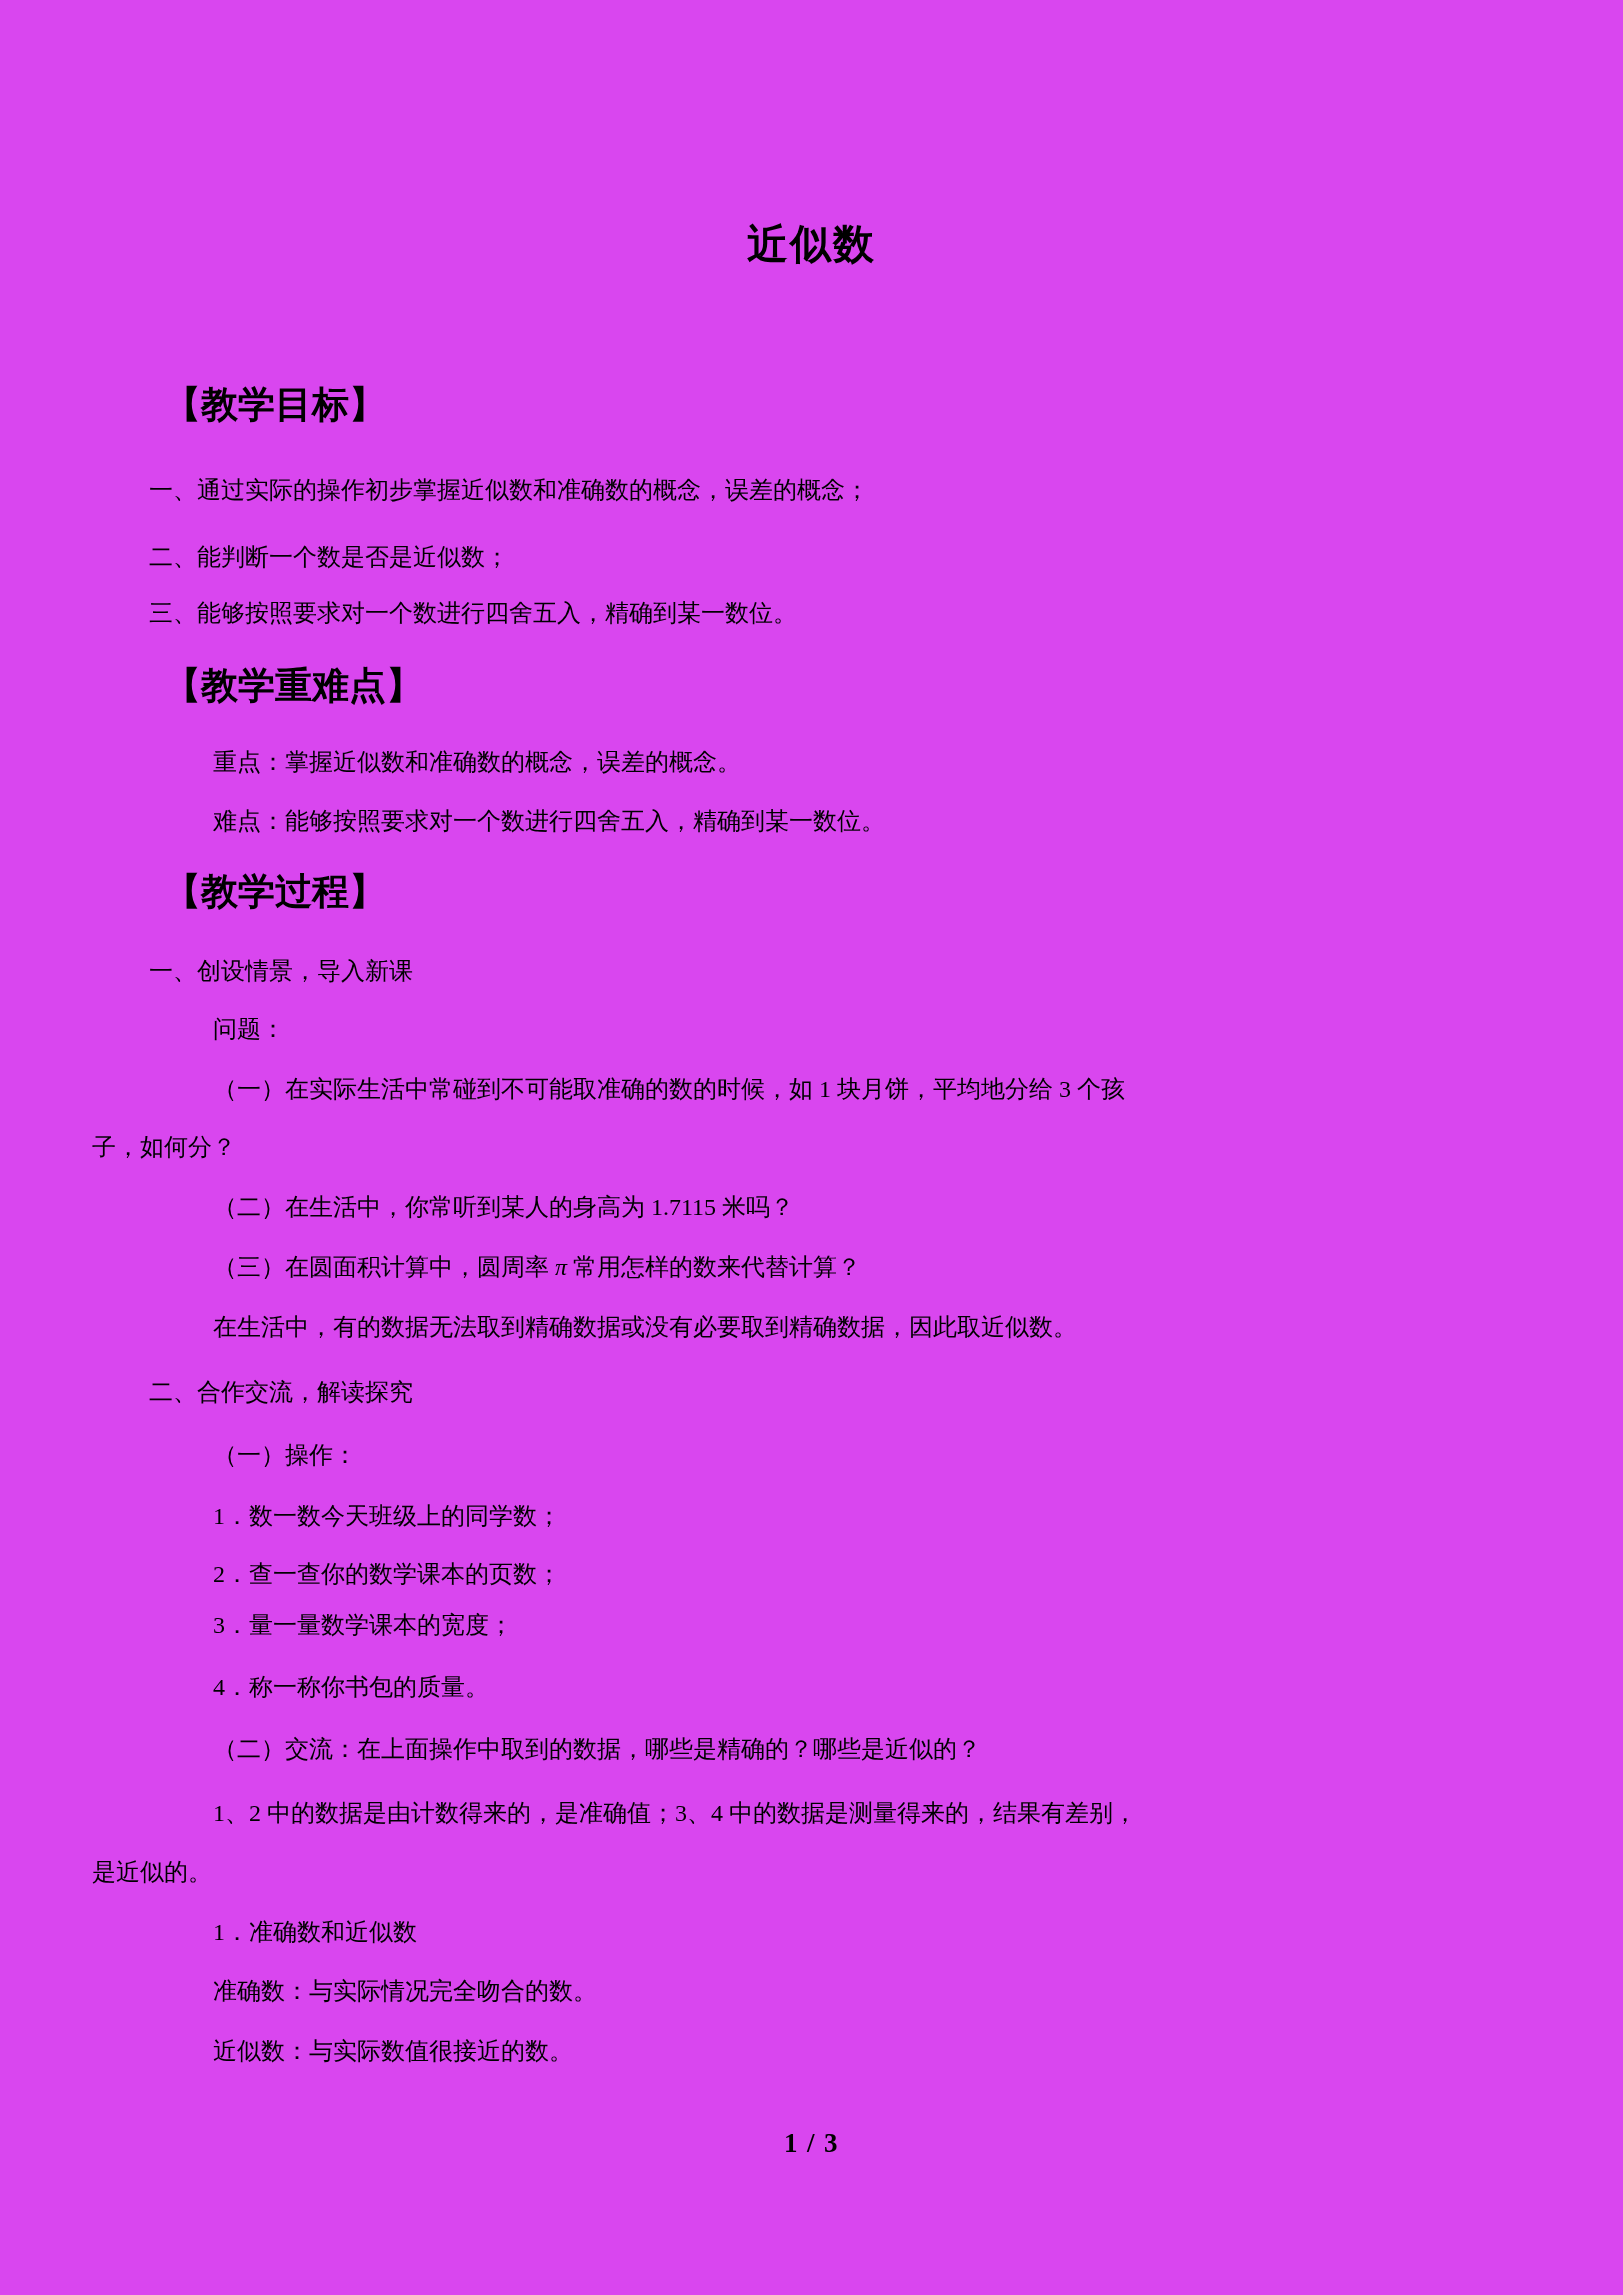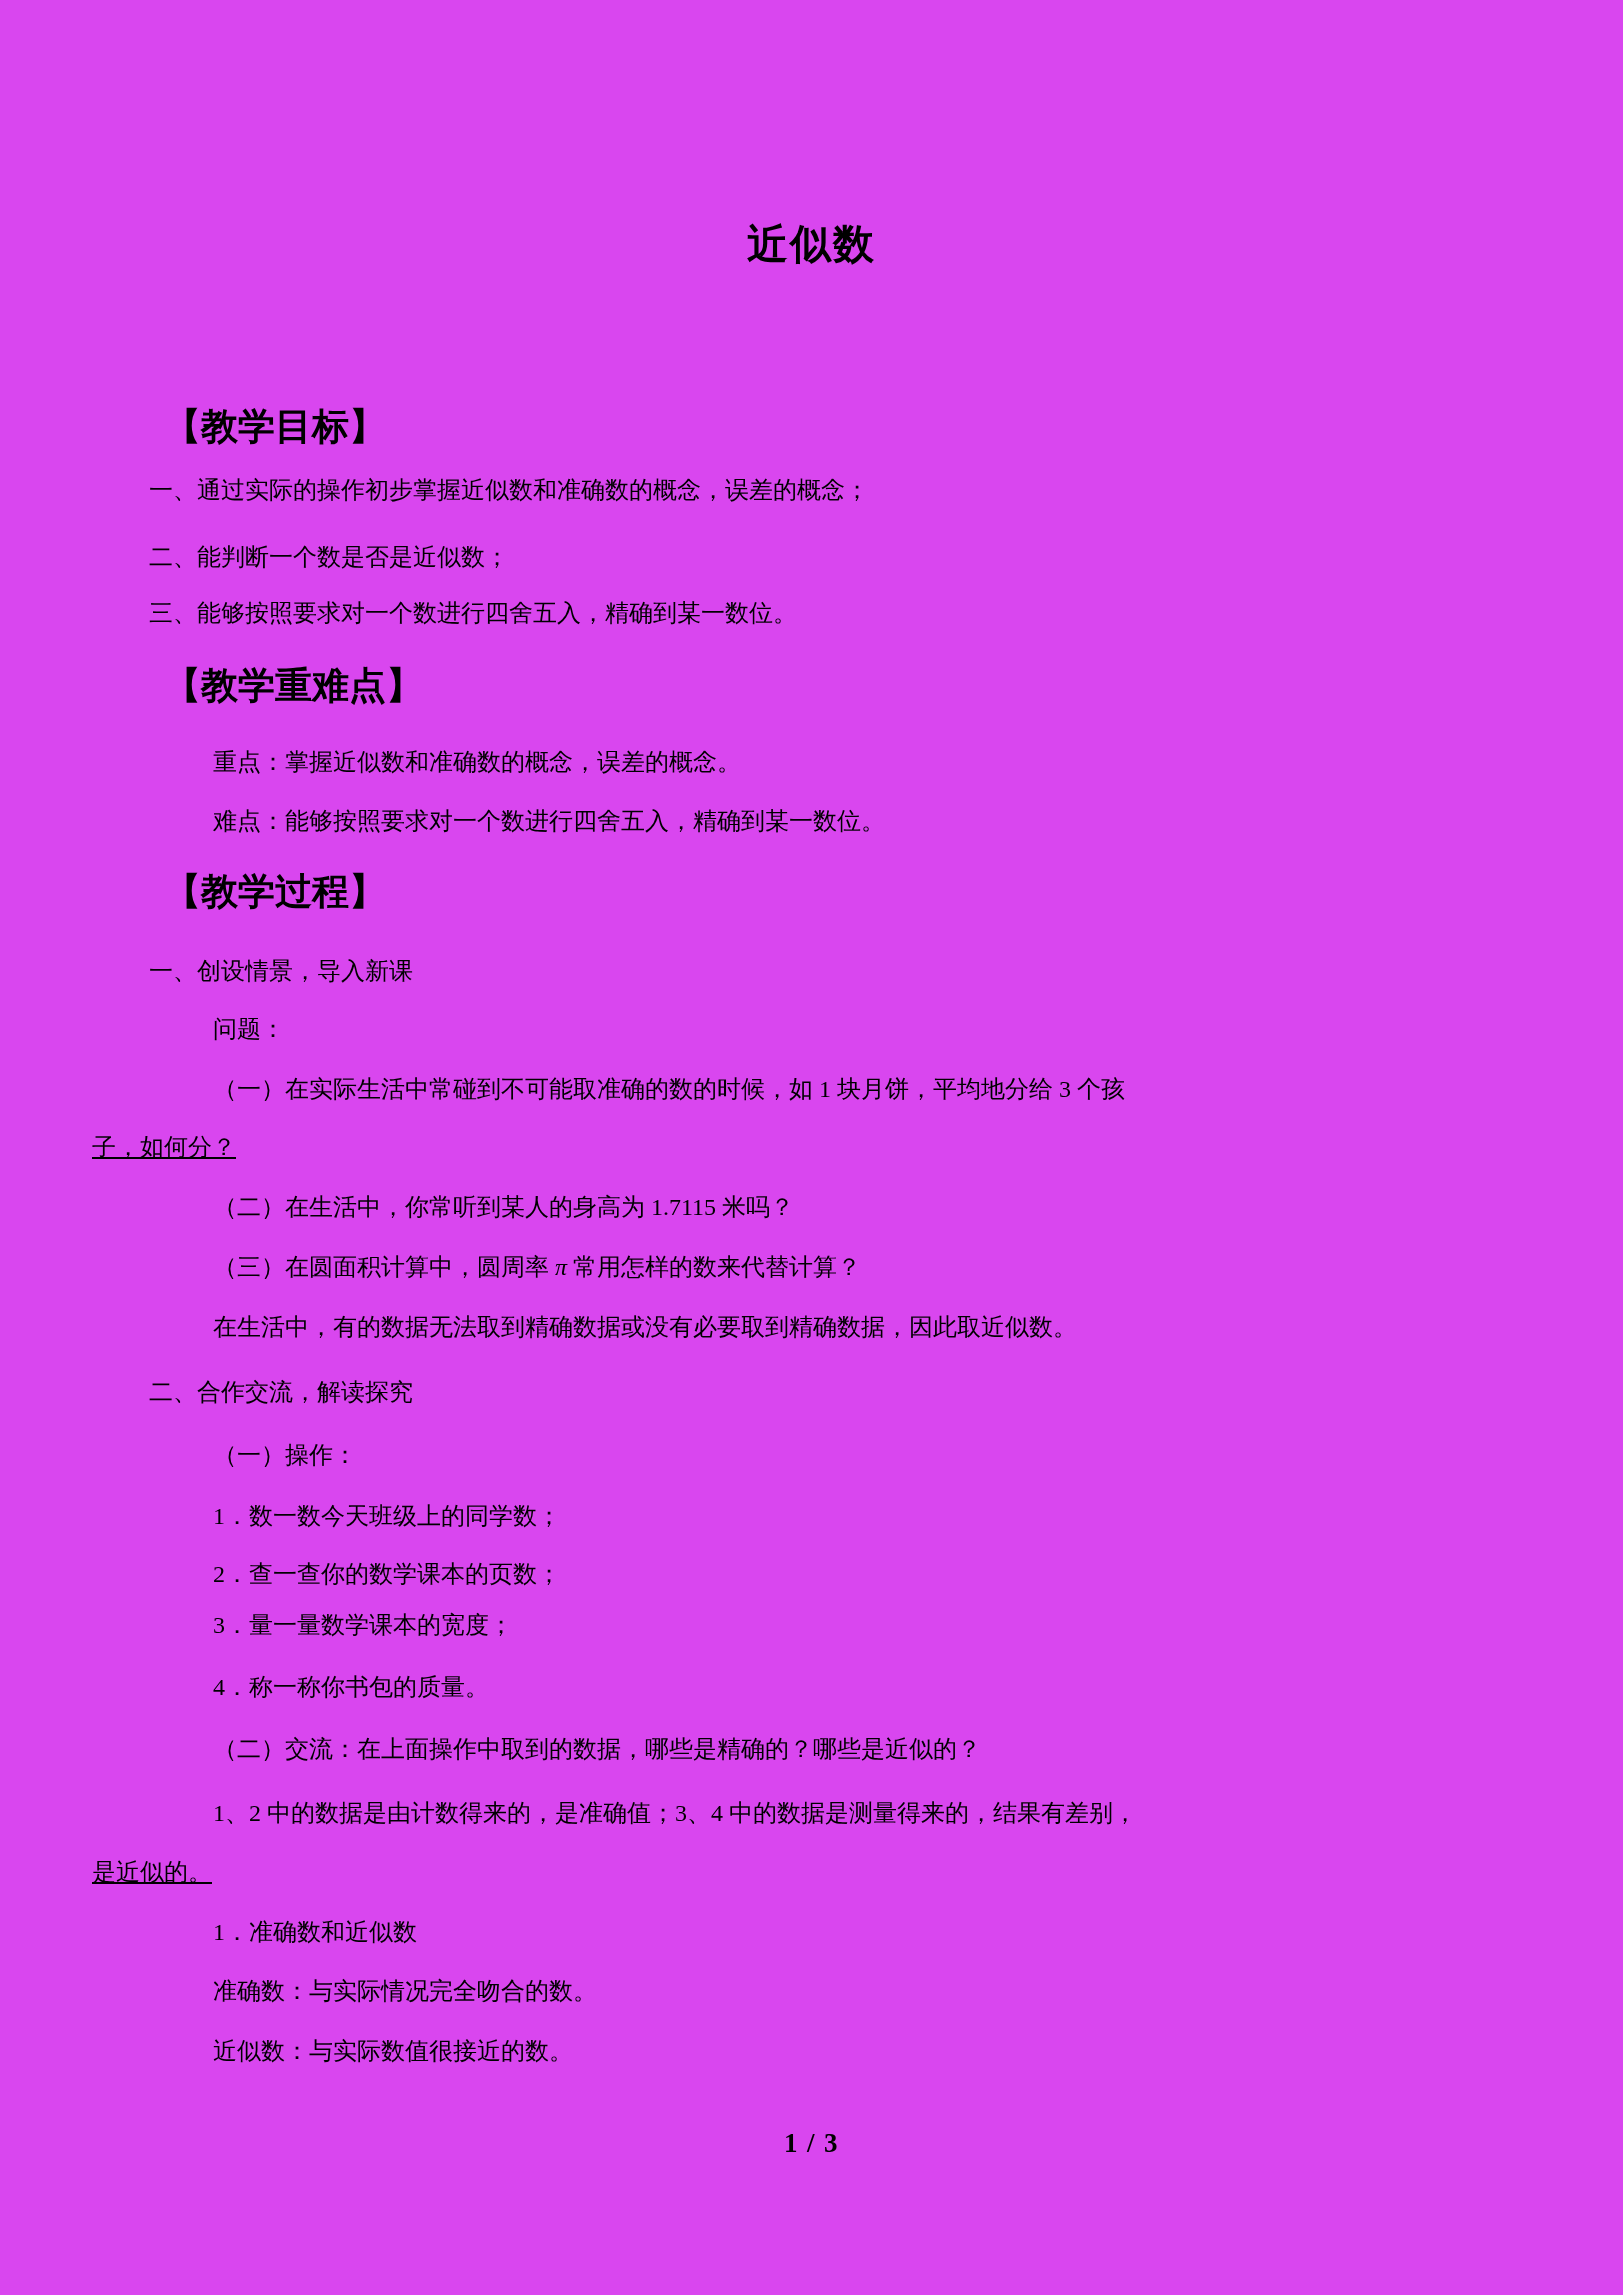--- a/index.html
+++ b/index.html
@@ -34,42 +34,42 @@
   }
   .heading {
     left: 164px;
     font-size: 37px;
     font-weight: bold;
   }
   .body {
     font-size: 24px;
     font-weight: normal;
   }
-  .indent0 { left: 92px; text-decoration: underline; }
+  .indent0 { left: 92px; }
   .indent1 { left: 149px; }
   .indent2 { left: 213px; }
   .page-footer {
     position: absolute;
     top: 2128px;
     left: 0;
     width: 100%;
     text-align: center;
     font-size: 27px;
     font-weight: bold;
     letter-spacing: 1.4px;
   }
 </style>
 </head>
 <body>
 
 <div class="page">
   <div class="doc-title">近似数</div>
 
   <div>
-      <div class="row heading" style="top: 406px; text-align: center;"><span>【教学目标】</span></div>
+      <div class="row heading" style="top: 384px; text-align: center;"><span>【教学目标】</span></div>
       <div class="row body indent1" style="top: 477px;"><span>一、通过实际的操作初步掌握近似数和准确数的概念，误差的概念；</span></div>
       <div class="row body indent1" style="top: 544px;"><span>二、能判断一个数是否是近似数；</span></div>
       <div class="row body indent1" style="top: 600px;"><span>三、能够按照要求对一个数进行四舍五入，精确到某一数位。</span></div>
       <div class="row heading" style="top: 665px;"><span>【教学重难点】</span></div>
       <div class="row body indent2" style="top: 749px;"><span>重点：掌握近似数和准确数的概念，误差的概念。</span></div>
       <div class="row body indent2" style="top: 808px;"><span>难点：能够按照要求对一个数进行四舍五入，精确到某一数位。</span></div>
       <div class="row heading" style="top: 871px;"><span>【教学过程】</span></div>
       <div class="row body indent1" style="top: 958px;"><span>一、创设情景，导入新课</span></div>
       <div class="row body indent2" style="top: 1016px;"><span>问题：</span></div>
       <div class="row body indent2" style="top: 1076px;"><span>（一）在实际生活中常碰到不可能取准确的数的时候，如 1 块月饼，平均地分给 3 个孩</span></div>

